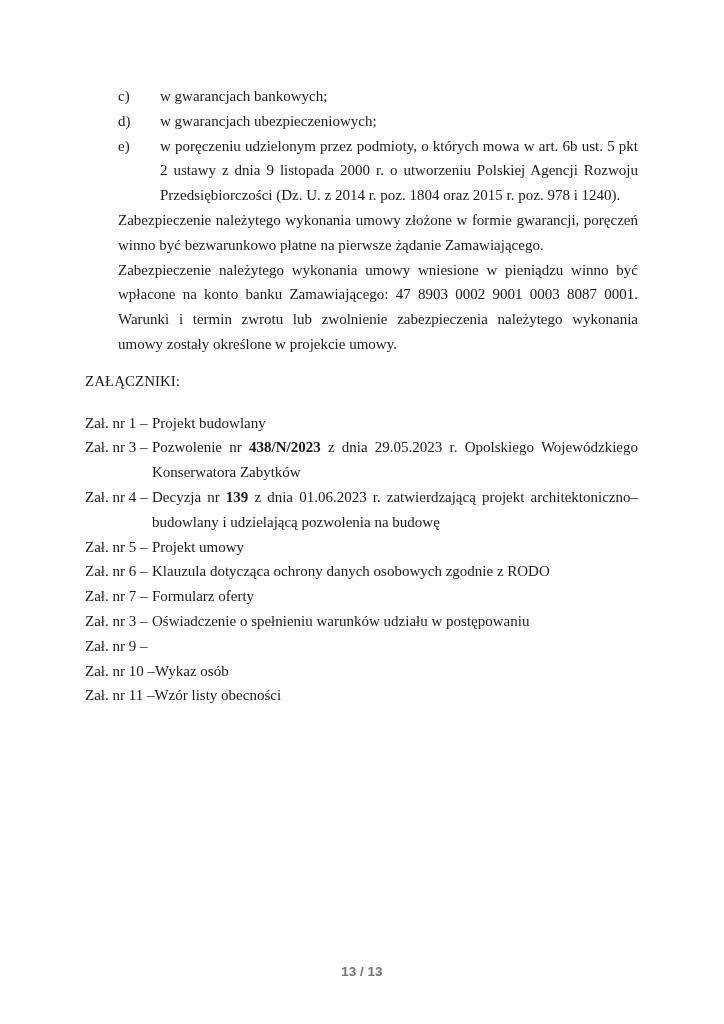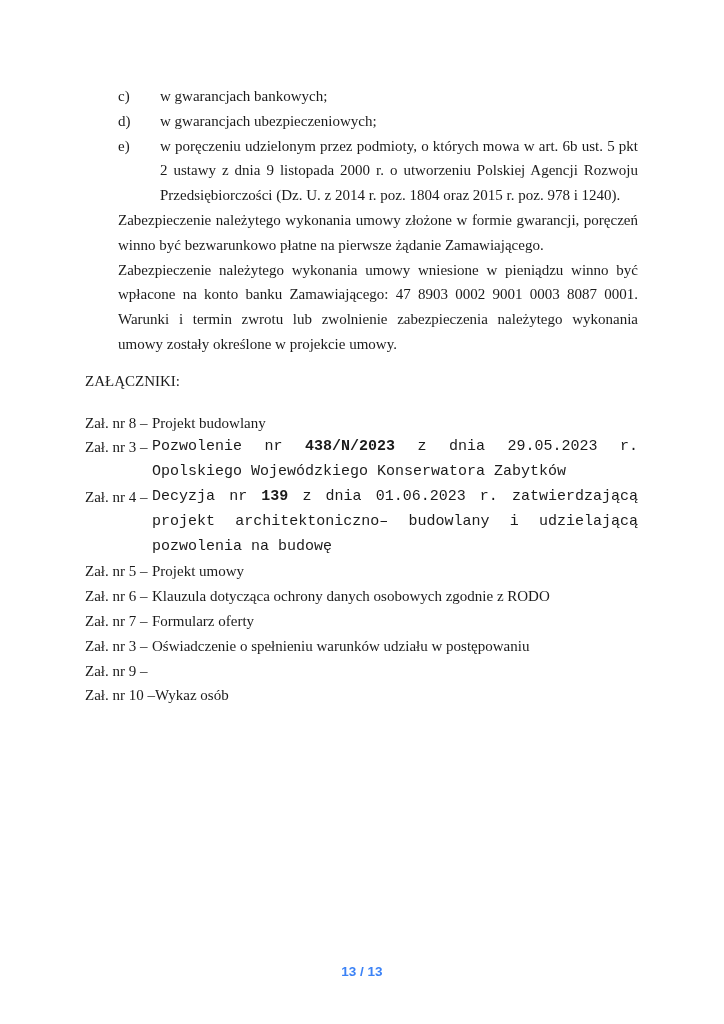--- a/index.html
+++ b/index.html
@@ -60,37 +60,36 @@
   .att-label {
     flex: 0 0 auto;
     min-width: 67px;
     white-space: nowrap;
   }
   .att-text {
     flex: 1;
   }
   .att-text.just {
     text-align: justify;
-    font-family: Liberation Mono, monospace;
   }
   .att-text b {
     font-weight: bold;
   }
   
   .footer {
     position: absolute;
     left: 0;
     right: 0;
     top: 962px;
     text-align: center;
     font-family: "Liberation Sans", "DejaVu Sans", sans-serif;
     font-weight: bold;
     font-size: 13.5px;
     line-height: 20px;
-    color: #3b82f6;
+    color: #737373;
   }
 </style>
 </head>
 <body>
 
 <div class="page">
   <div class="content">
 
     <div class="li">
       <span class="li-marker">c)</span>
@@ -106,21 +105,21 @@
     </div>
 
     <div class="para">Zabezpieczenie należytego wykonania umowy złożone w formie gwarancji, poręczeń winno być bezwarunkowo płatne na pierwsze żądanie Zamawiającego.</div>
     <div class="para">Zabezpieczenie należytego wykonania umowy wniesione w pieniądzu winno być wpłacone na konto banku Zamawiającego: 47 8903 0002 9001 0003 8087 0001. Warunki i termin zwrotu lub zwolnienie zabezpieczenia należytego wykonania umowy zostały określone w projekcie umowy.</div>
 
     <div class="att-heading">ZAŁĄCZNIKI:</div>
 
     <div class="att-list">
 
       <div class="att">
-        <span class="att-label">Zał. nr 8 –</span>
+        <span class="att-label">Zał. nr 1 –</span>
         <div class="att-text"><span>Projekt budowlany</span><b></b><span></span></div>
       </div>
 
 
       <div class="att">
         <span class="att-label">Zał. nr 3 –</span>
         <div class="att-text just"><span>Pozwolenie nr </span><b>438/N/2023</b><span> z dnia 29.05.2023 r. Opolskiego Wojewódzkiego Konserwatora Zabytków</span></div>
       </div>
 
       <div class="att">
@@ -150,20 +149,24 @@
 
       <div class="att">
         <span class="att-label">Zał. nr 9 –</span>
       </div>
 
       <div class="att">
         <span class="att-label">Zał. nr 10 –</span>
         <div class="att-text"><span>Wykaz osób</span><b></b><span></span></div>
       </div>
 
+      <div class="att">
+        <span class="att-label">Zał. nr 11 –</span>
+        <div class="att-text"><span>Wzór listy obecności</span><b></b><span></span></div>
+      </div>
 
     </div>
   </div>
 
   <div class="footer">
     <span>13 / 13</span>
   </div>
 </div>
 
 </body></html>

